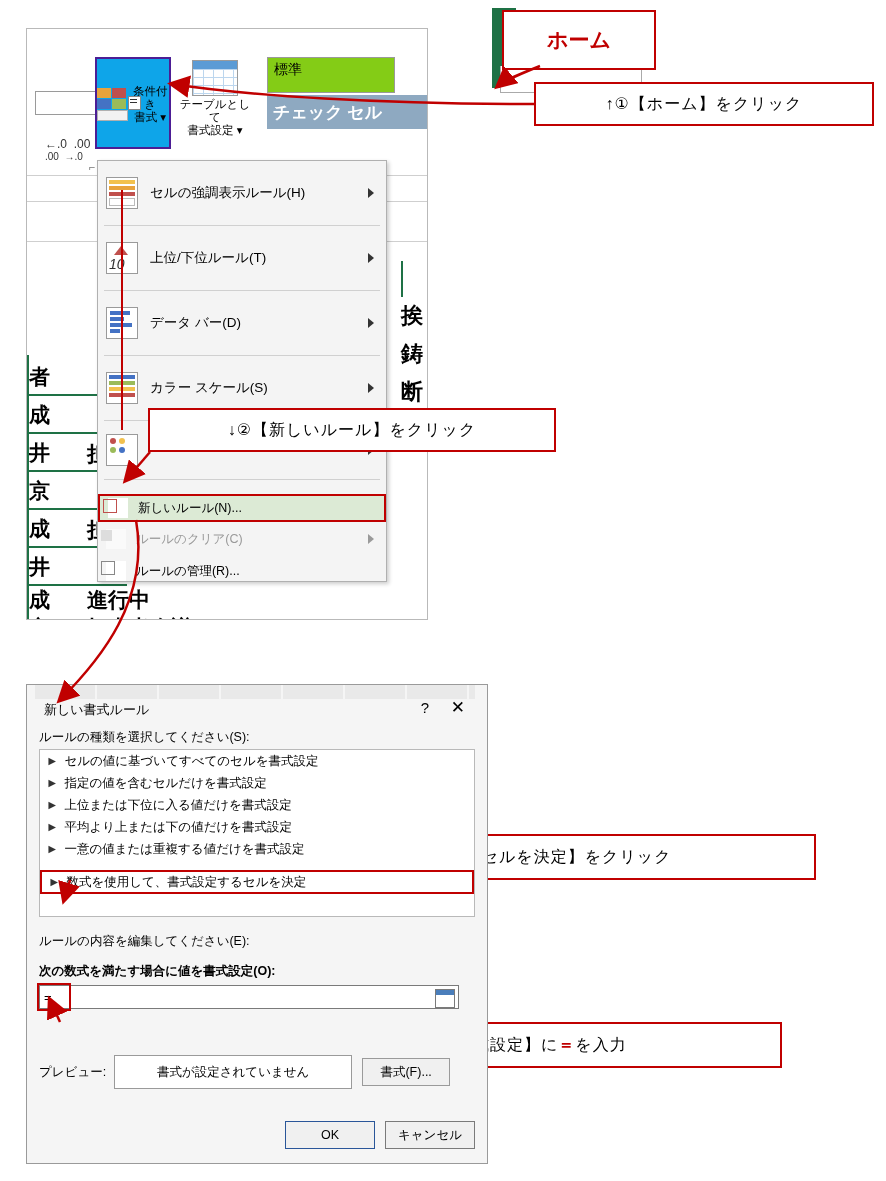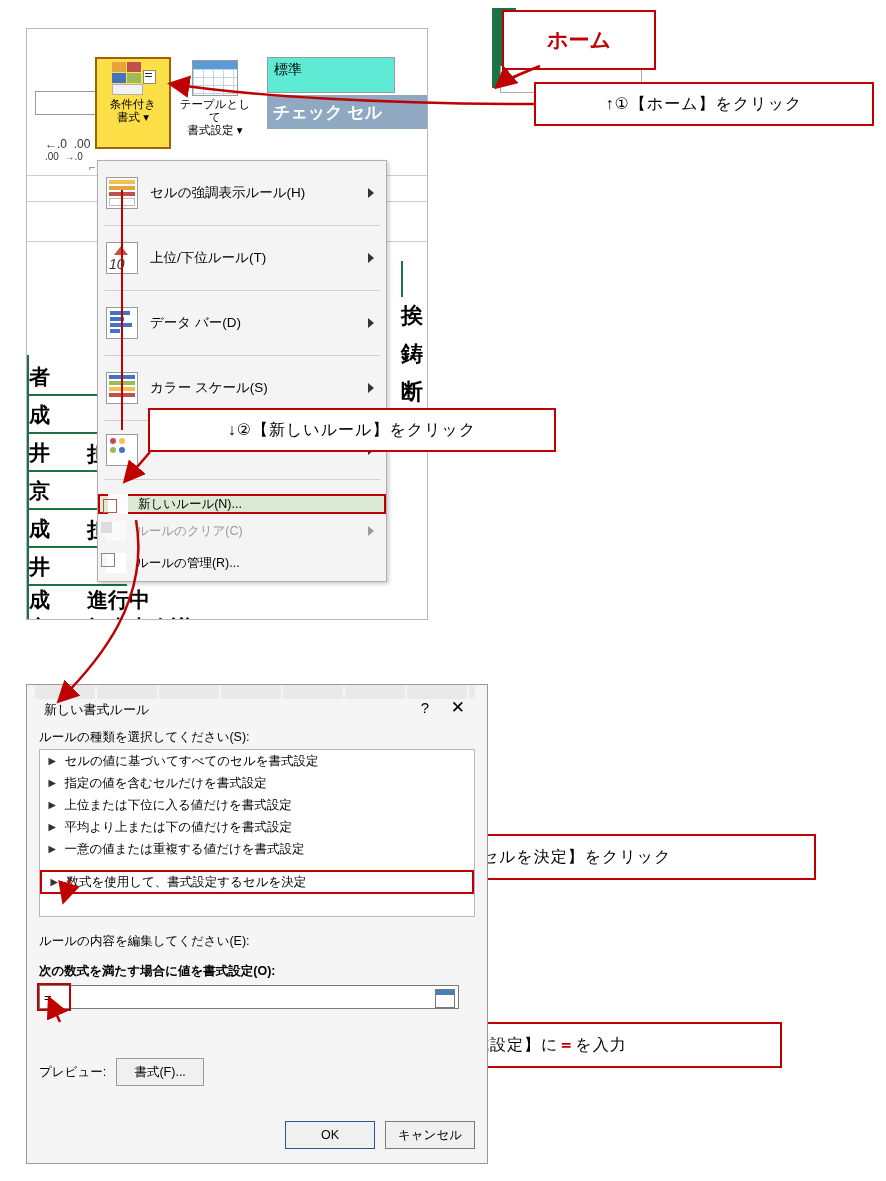--- a/index.html
+++ b/index.html
@@ -15,40 +15,40 @@
 
   
   #excel-panel{
     left:26px;top:28px;width:400px;height:590px;
     background:#ffffff;border:1px solid #b9b9b9;
     overflow:hidden;
   }
   .ribbon-area{position:absolute;left:0;top:0;width:400px;height:120px;background:#fff;}
   .cf-btn{
     position:absolute;left:68px;top:28px;width:72px;height:88px;
-    border:2px solid #a16207;background:#fde047;
-    display:flex;flex-direction:column;align-items:center;justify-content:flex-start;
+    border:2px solid #4c1d95;background:#0ea5e9;
+    display:flex;flex-direction:row;align-items:center;justify-content:flex-start;
   }
   .cf-icon{width:42px;height:34px;margin-top:3px;position:relative;}
   .cf-icon i{position:absolute;display:block;}
   .cf-label{font-size:11.5px;line-height:13px;text-align:center;margin-top:2px;}
   .tbl-btn{
     position:absolute;left:148px;top:28px;width:80px;height:88px;
     display:flex;flex-direction:column;align-items:center;
   }
   .grid-ico{width:44px;height:34px;border:1px solid #9a9a9a;background:
      linear-gradient(to bottom,#5b9bd5 0 8px,#fff 8px 100%);
      position:relative;margin-top:3px;}
   .grid-ico::after{content:"";position:absolute;left:0;top:8px;right:0;bottom:0;
      background-image:linear-gradient(to right,#bcd6ee 1px,transparent 1px),
                       linear-gradient(to bottom,#bcd6ee 1px,transparent 1px);
      background-size:10px 8px;}
   .std-box{
     position:absolute;left:240px;top:28px;width:128px;height:36px;
-    border:1px solid #9a9a9a;background:#5eead4;font-size:14px;padding:3px 6px;
+    border:1px solid #9a9a9a;background:#84cc16;font-size:14px;padding:3px 6px;
     box-sizing:border-box;
   }
   .check-cell{
     position:absolute;left:240px;top:66px;width:160px;height:34px;
     background:#8ea9c1;color:#fff;font-size:17px;font-weight:bold;
     display:flex;align-items:center;padding-left:6px;box-sizing:border-box;
   }
   .dec-btn{position:absolute;left:18px;top:108px;font-size:10px;color:#333;}
   .combo{position:absolute;left:8px;top:62px;width:80px;height:22px;border:1px solid #9a9a9a;background:#fff;}
   .combo::after{content:"";position:absolute;right:6px;top:9px;border-left:4px solid transparent;border-right:4px solid transparent;border-top:5px solid #333;}
@@ -68,21 +68,21 @@
     background:#f4f4f4;border:1px solid #b0b0b0;box-shadow:2px 2px 4px rgba(0,0,0,.2);
   }
   .menu-item{position:relative;height:64px;display:flex;align-items:center;padding-left:8px;font-size:13.5px;}
   .menu-item .mi-icon{width:30px;height:30px;margin-right:12px;flex:none;position:relative;border:1px solid #9a9a9a;background:#fff;}
   .arrow-r{position:absolute;right:12px;top:50%;margin-top:-5px;
      border-top:5px solid transparent;border-bottom:5px solid transparent;border-left:6px solid #333;}
   .menu-sep{height:1px;background:#d0d0d0;margin:0 6px;}
   .small-item{height:26px;display:flex;align-items:center;padding-left:8px;font-size:12.5px;position:relative;}
   .small-item .mi-icon{width:20px;height:20px;margin-right:10px;}
   .mi-dim{color:#9a9a9a;}
-  #new-rule-item{background:#dcead5;border:2px solid #c00000;box-sizing:border-box;height:20px;}
+  #new-rule-item{background:#dcead5;border:2px solid #c00000;box-sizing:border-box;height:28px;}
 
   
   .ic-rows i{position:absolute;left:2px;right:2px;height:4px;}
   .ic-bars i{position:absolute;left:3px;height:4px;background:#4472c4;}
 
   
   #home-tab-box{
     position:absolute;left:490px;top:10px;width:150px;height:56px;
     background:#fff;border:2px solid #c00000;display:flex;align-items:center;justify-content:center;
     font-size:21px;font-weight:bold;color:#c00000;margin-left:12px;
@@ -350,20 +350,21 @@
   <div class="dlg-label bold-label" style="left:12px;top:278px;">次の数式を満たす場合に値を書式設定(O):</div>
 
   <div class="formula-input">
     <span>=</span>
     <span class="picker-ico"></span>
   </div>
   <div id="eq-highlight"></div>
 
   <div class="preview-row">
     <span class="dlg-label" style="position:static;">プレビュー:</span>
+    <span class="preview-box">書式が設定されていません</span>
     <span class="fmt-btn">書式(F)...</span>
   </div>
 
   <div id="ok-btn" class="dlg-btn">OK</div>
   <div id="cancel-btn" class="dlg-btn">キャンセル</div>
 </div>
 
 <svg id="arrows">
   <defs>
     <marker id="ah" markerWidth="9" markerHeight="9" refX="7" refY="4.5" orient="auto">

